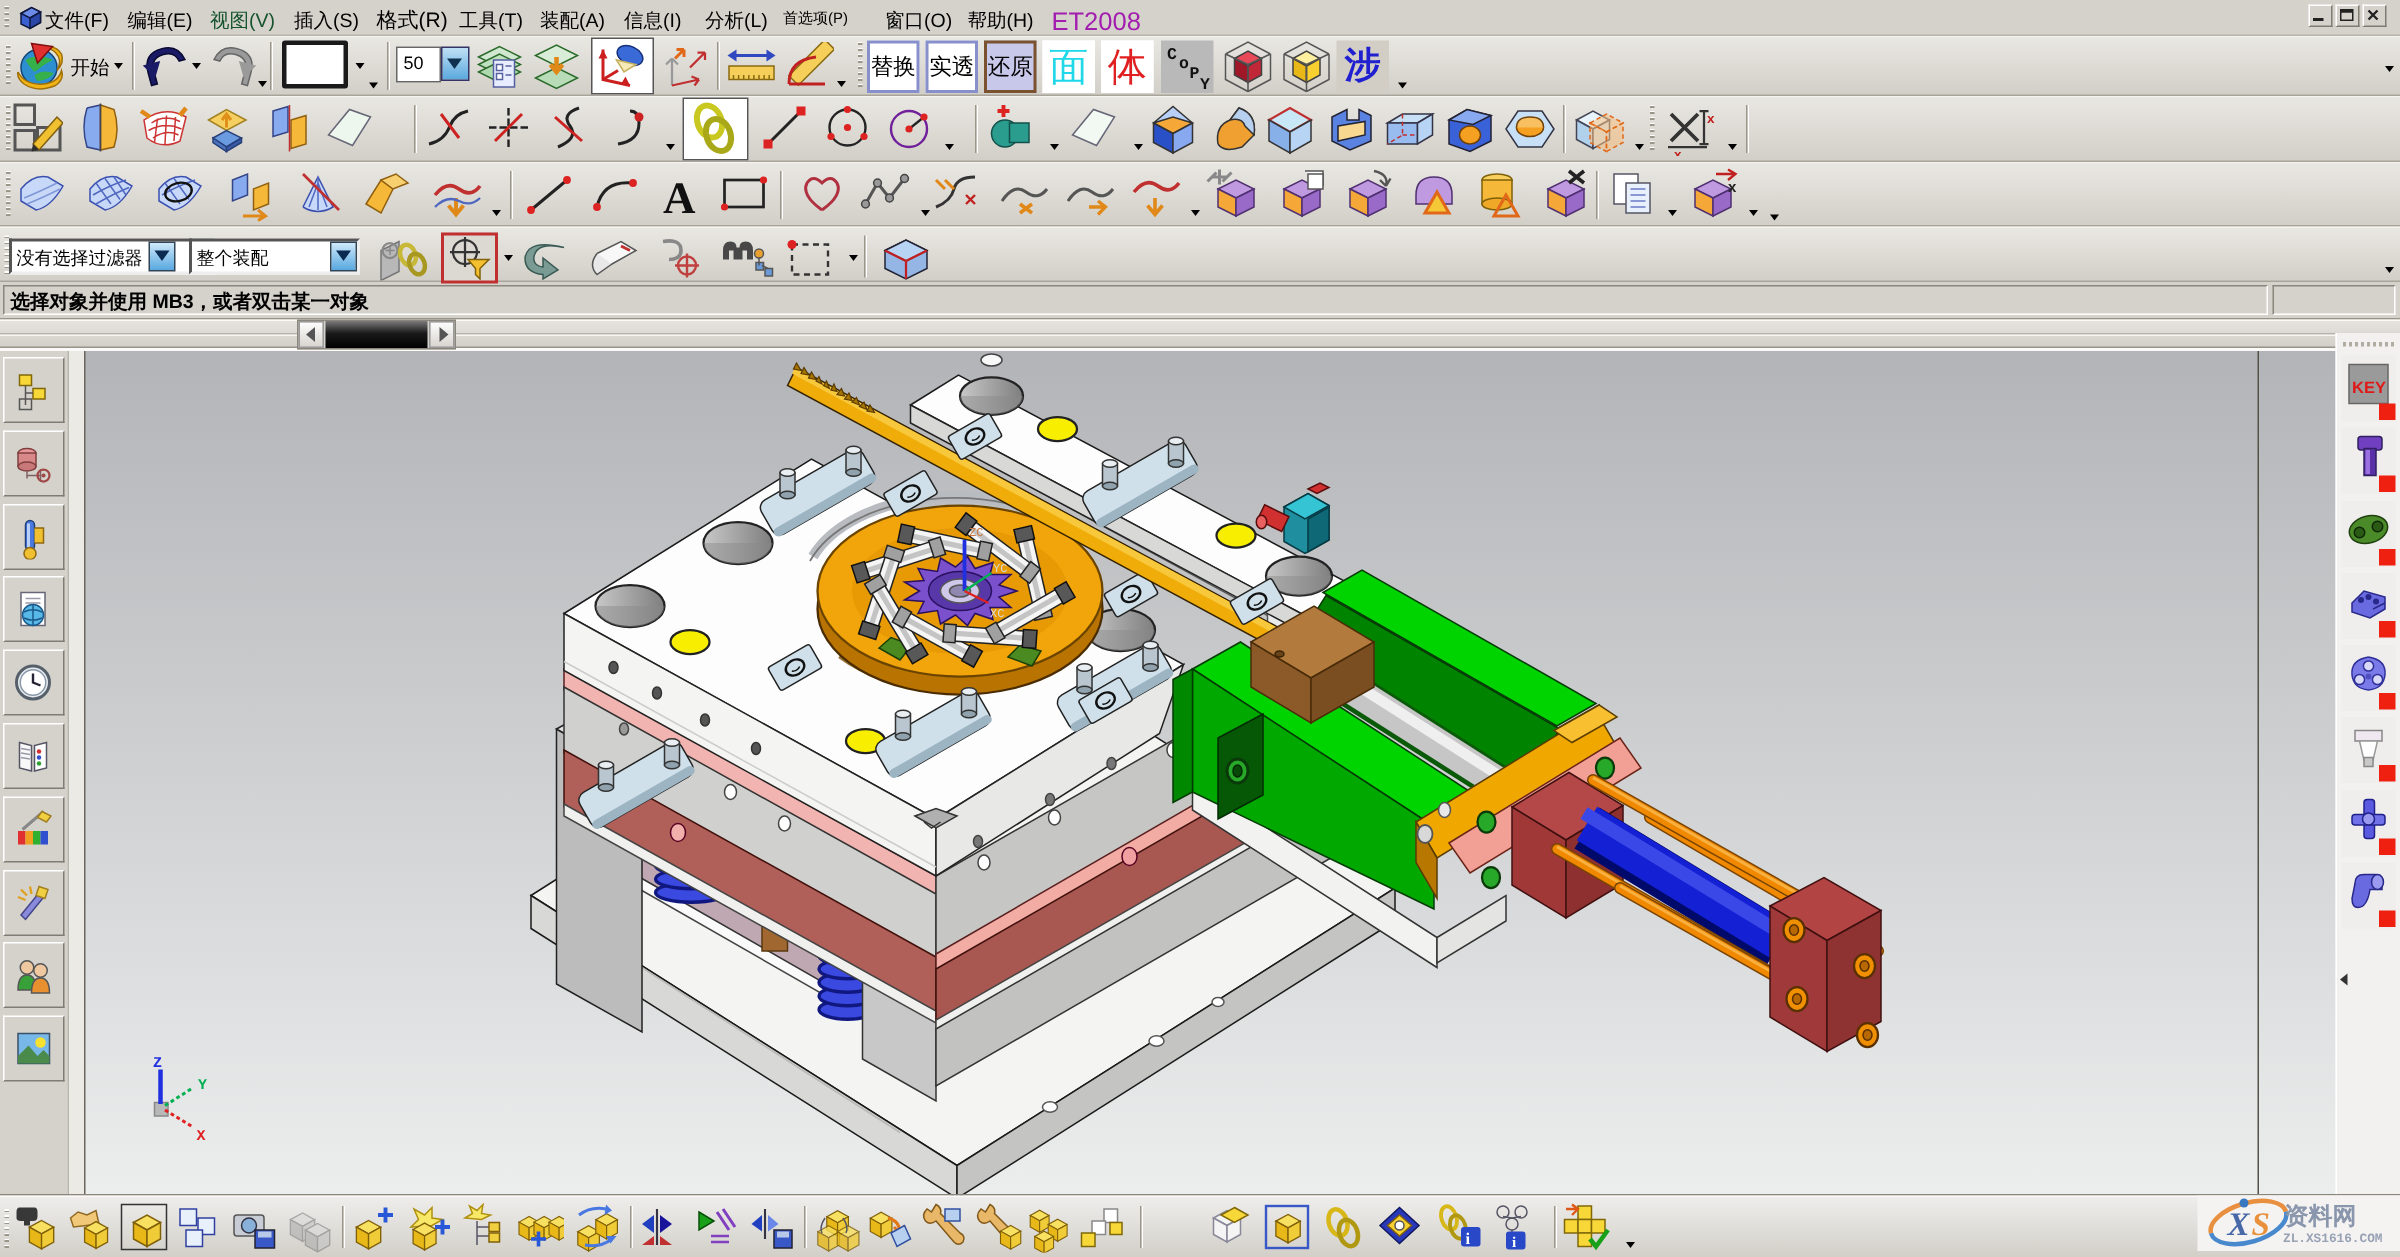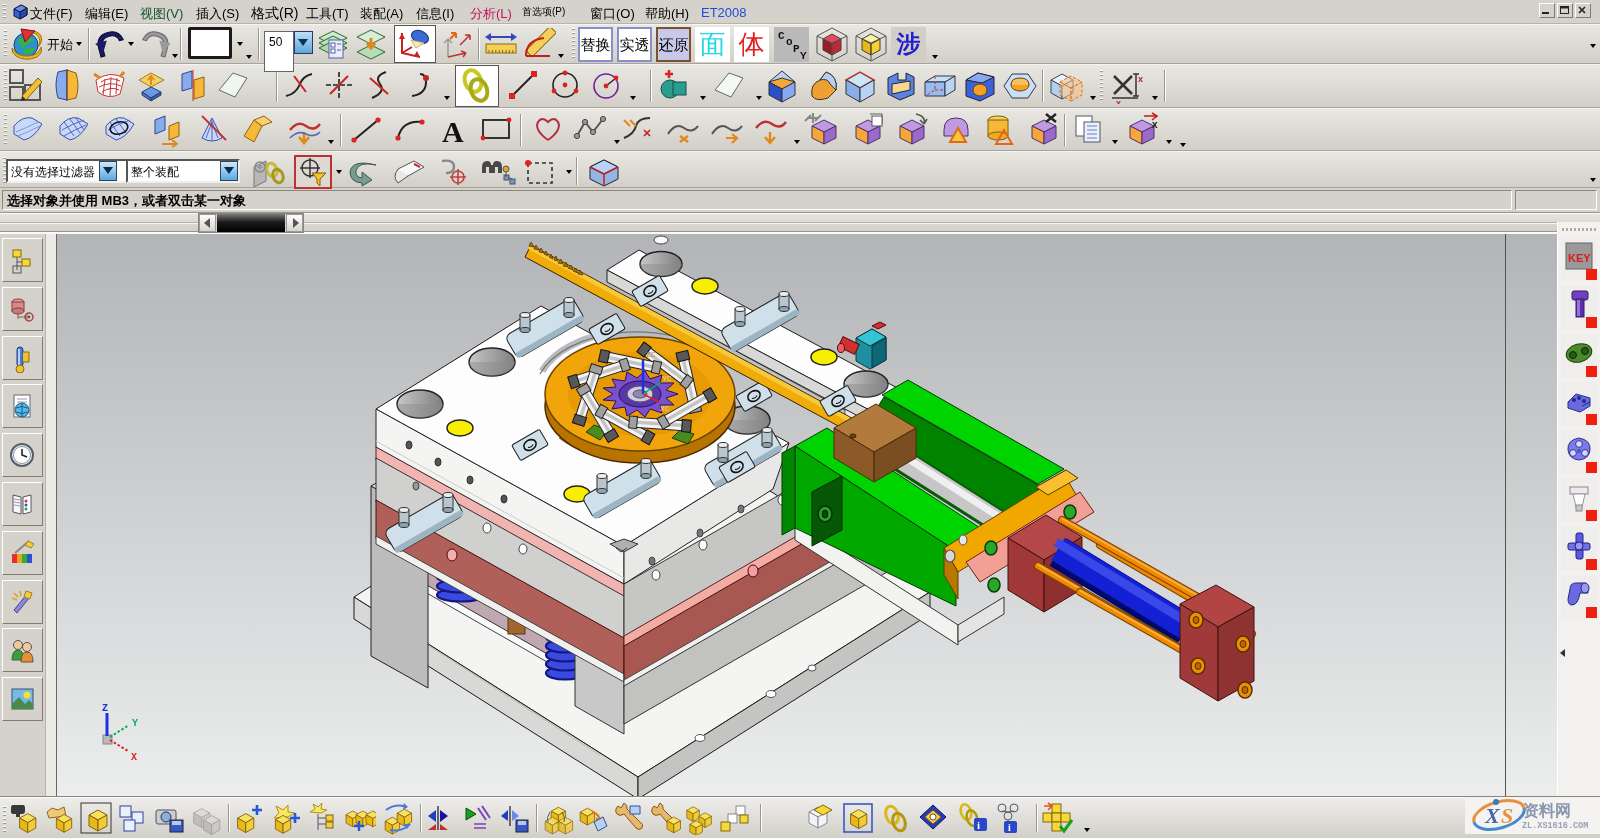--- a/index.html
+++ b/index.html
@@ -17,25 +17,25 @@
       <polygon points="10,9 17,5 17,12 10,16" fill="#2a46a8" stroke="#101840"></polygon>
     </svg>
     <div class="ab" style="left:30px;top:5px;font-size:13px;color:#000">文件(F)</div>
     <div class="ab" style="left:85px;top:5px;font-size:13px;color:#000">编辑(E)</div>
     <div class="ab" style="left:140px;top:5px;font-size:13px;color:#14532d">视图(V)</div>
     <div class="ab" style="left:196px;top:5px;font-size:13px;color:#000">插入(S)</div>
     <div class="ab" style="left:251px;top:5px;font-size:14px;color:#000">格式(R)</div>
     <div class="ab" style="left:306px;top:5px;font-size:13px;color:#000">工具(T)</div>
     <div class="ab" style="left:360px;top:5px;font-size:13px;color:#000">装配(A)</div>
     <div class="ab" style="left:416px;top:5px;font-size:13px;color:#000">信息(I)</div>
-    <div class="ab" style="left:470px;top:5px;font-size:13px;color:#be185d">分析(L)</div>
+    <div class="ab" style="left:470px;top:5px;font-size:13px;color:#000000">分析(L)</div>
     <div class="ab" style="left:522px;top:5px;font-size:10px;color:#000">首选项(P)</div>
     <div class="ab" style="left:590px;top:5px;font-size:13px;color:#000">窗口(O)</div>
     <div class="ab" style="left:645px;top:5px;font-size:13px;color:#000">帮助(H)</div>
-    <div class="ab" style="left:701px;top:5px;font-size:13px;color:#1d4ed8">ET2008</div>
+    <div class="ab" style="left:701px;top:5px;font-size:17px;color:#a21caf">ET2008</div>
     <div class="btn3d" style="left:1539px;top:3px;width:16px;height:15px"></div>
     <div class="btn3d" style="left:1557px;top:3px;width:16px;height:15px"></div>
     <div class="btn3d" style="left:1575px;top:3px;width:16px;height:15px"></div>
     <svg class="ab" style="left:1539px;top:3px" width="54" height="15">
       <rect x="3" y="9" width="7" height="2" fill="#222"></rect>
       <rect x="21.5" y="3.5" width="8" height="7" fill="none" stroke="#222"></rect>
       <rect x="21.5" y="3.5" width="8" height="2" fill="#222"></rect>
       <path d="M40 4 L46 10 M46 4 L40 10" stroke="#222" stroke-width="1.6"></path>
     </svg>
   </div>
@@ -60,21 +60,21 @@
 <svg class="ab" style="left:138px;top:28px;z-index:2" width="34" height="32" viewBox="0 0 34 32">
     <path d="M26 26 L26 17 Q26 8 17 8 Q9 8 8 15 L4 15 Q6 4 17 4 Q30 4 30 17 L30 26 Z" fill="#9a9a9a" stroke="#666" transform="rotate(15 17 16)"></path>
     <polygon points="20,14 32,14 26,24" fill="#9a9a9a" transform="rotate(15 26 18)"></polygon>
   </svg>
 <div class="car" style="left:172px;top:54px"></div>
 <div class="vsep" style="left:180px;top:28px;height:32px"></div>
 <div class="ab" style="left:188px;top:27px;width:44px;height:32px;background:#fff;border:3px solid #1a1a1a;border-radius:2px;z-index:2"></div>
 <div class="car" style="left:237px;top:42px"></div>
 <div class="car" style="left:246px;top:55px"></div>
 <div class="vsep" style="left:258px;top:28px;height:32px"></div>
-<div class="ab" style="left:264px;top:31px;width:30px;height:41px;background:#fff;border:1px solid #666;font-size:12px;padding:3px 0 0 4px;z-index:2">50</div>
+<div class="ab" style="left:264px;top:31px;width:30px;height:24px;background:#fff;border:1px solid #666;font-size:12px;padding:3px 0 0 4px;z-index:2">50</div>
 <div class="ab" style="left:294px;top:31px;width:19px;height:23px;background:linear-gradient(#bfe0f5,#5aa8dd);border:1px solid #336;z-index:2"></div>
 <svg class="ab" style="left:296px;top:38px;z-index:2" width="15" height="10" viewBox="0 0 15 10">
     <polygon points="2,1 12,1 7,8" fill="#103050"></polygon>
   </svg>
 <svg class="ab" style="left:315px;top:28px;z-index:2" width="36" height="34" viewBox="0 0 36 34">
     <polygon points="4,10 18,3 32,10 18,17" fill="#cfe8cf" stroke="#2a6a2a"></polygon>
     <polygon points="4,15 18,8 32,15 18,22" fill="#bfe0bf" stroke="#2a6a2a"></polygon>
     <polygon points="4,20 18,13 32,20 18,27" fill="#afd8af" stroke="#2a6a2a"></polygon>
     <rect x="14" y="12" width="14" height="18" fill="#e8ecff" stroke="#5560a0"></rect>
     <rect x="16" y="15" width="4" height="4" fill="#fff" stroke="#5560a0"></rect>

